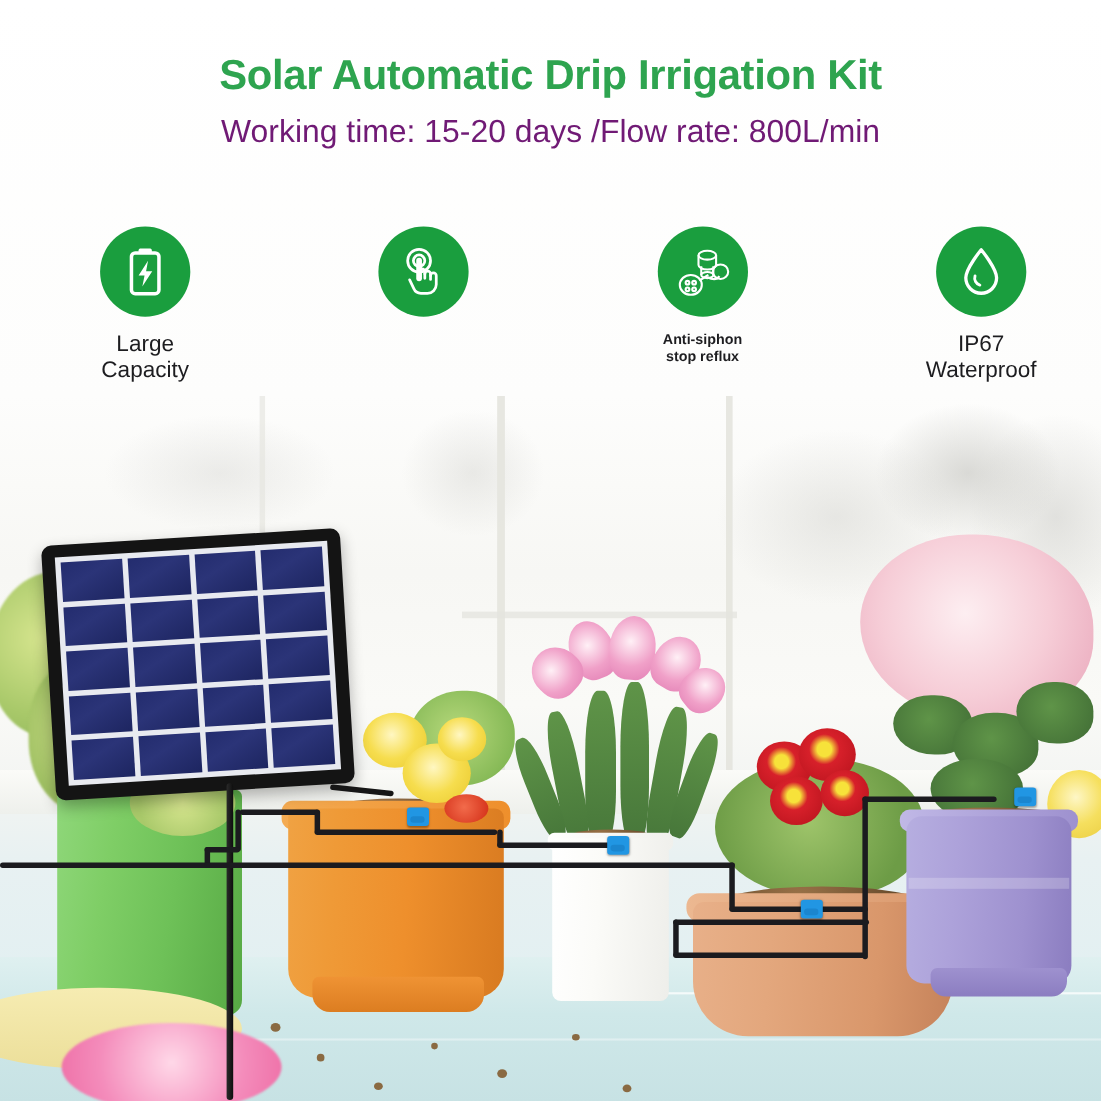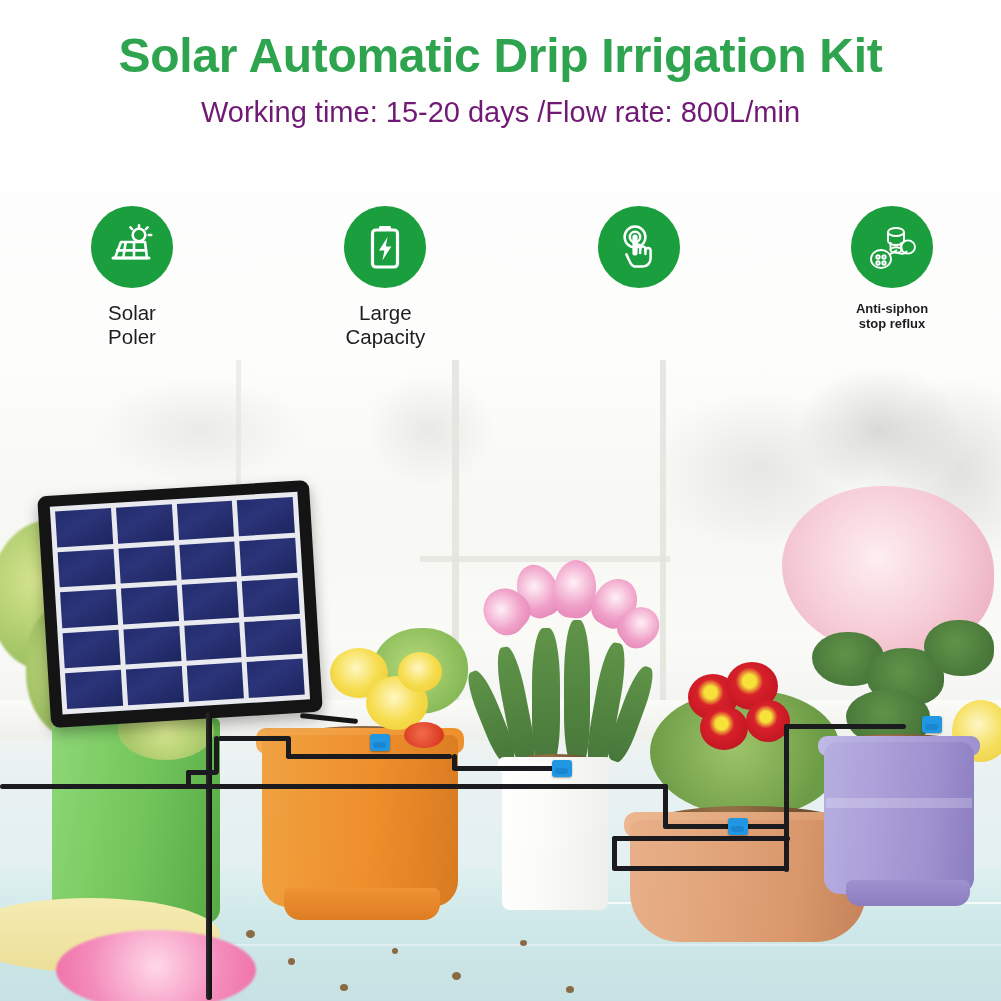--- a/index.html
+++ b/index.html
@@ -105,21 +105,21 @@
 
   
   .tube{position:absolute;background:#1b1b1f;border-radius:4px;}
   .dripper{position:absolute;background:#2196e3;border-radius:3px;
     box-shadow:0 1px 2px rgba(0,0,0,.35);}
   .dripper:after{content:"";position:absolute;left:3px;top:8px;width:13px;height:6px;
     background:#1b86cf;border-radius:3px;}
 
   
   .hdr{position:absolute;left:0;right:0;top:0;height:185px;text-align:center;}
-  .title{margin:0;padding-top:32px;font-size:48px;font-weight:bold;
+  .title{margin:0;padding-top:50px;font-size:38px;font-weight:bold;
     color:#2ea44f;letter-spacing:-.3px;line-height:1;
     text-shadow:0 1px 0 rgba(255,255,255,.85);}
   .subtitle{margin:0;padding-top:18px;font-size:29px;color:#701a75;
     font-weight:normal;line-height:1;}
 
   
   .features{position:absolute;left:62px;top:206px;width:900px;
     display:flex;justify-content:space-between;align-items:flex-start;}
   .feat{width:140px;text-align:center;}
   .badge{width:82px;height:82px;border-radius:50%;background:#1a9e3e;
@@ -260,35 +260,20 @@
     <div class="dripper" style="left:922px;top:716px;width:20px;height:17px;"></div>
   </div>
 
   <div class="hdr">
     <h1 class="title">Solar Automatic Drip Irrigation Kit</h1>
     <p class="subtitle">Working time: 15-20 days /Flow rate: 800L/min</p>
   </div>
 
   <div class="features">
 
-    <div class="feat">
-      <div class="badge">
-        <svg width="50" height="50" viewBox="0 0 50 50">
-          <g fill="none" stroke="#fff" stroke-width="2.6" stroke-linecap="round">
-            <circle cx="32" cy="13" r="6.3"></circle>
-            <path d="M32 3.2v2.4M40.6 5.4l-1.7 1.7M44.2 13h-2.4M23.4 5.4l1.7 1.7"></path>
-            <path d="M8 36 L14 20 L38 20 L40 36 Z" stroke-linejoin="round"></path>
-            <path d="M10.2 28.4 H39.1 M18.6 20.5 L16.2 36 M27 20.5 L27 36"></path>
-            <path d="M6 36 H42" stroke-width="3"></path>
-          </g>
-        </svg>
-      </div>
-      <div class="flabel">Solar
-Poler</div>
-    </div>
 
     <div class="feat">
       <div class="badge">
         <svg width="50" height="50" viewBox="0 0 50 50">
           <rect x="19" y="4" width="12" height="4" rx="1.4" fill="#fff"></rect>
           <rect x="12.5" y="8" width="25" height="37" rx="3.4" fill="none" stroke="#fff" stroke-width="3.2"></rect>
           <path d="M27.6 15 L19 28.4 H24.4 L22.4 38.4 L31.4 24.6 H25.8 Z" fill="#fff"></path>
         </svg>
       </div>
       <div class="flabel">Large
@@ -327,15 +312,27 @@
             <circle cx="12" cy="42" r="1.7"></circle>
               <circle cx="18" cy="42" r="1.7"></circle>
             <path d="M23 34 q6 -4 8 -5"></path>
           </g>
         </svg>
       </div>
       <div class="flabel bold">Anti-siphon
 stop reflux</div>
     </div>
 
+    <div class="feat">
+      <div class="badge">
+        <svg width="50" height="50" viewBox="0 0 50 50">
+          <g fill="none" stroke="#fff" stroke-width="3" stroke-linecap="round" stroke-linejoin="round">
+            <path d="M25 5 C25 5 11 22 11 30.6 A14 14 0 0 0 39 30.6 C39 22 25 5 25 5 Z"></path>
+            <path d="M19.4 28.8 a6.6 6.6 0 0 0 4.4 8.4" stroke-width="2.6"></path>
+          </g>
+        </svg>
+      </div>
+      <div class="flabel">IP67
+Waterproof</div>
+    </div>
 
   </div>
 </div>
 
 </body></html>

